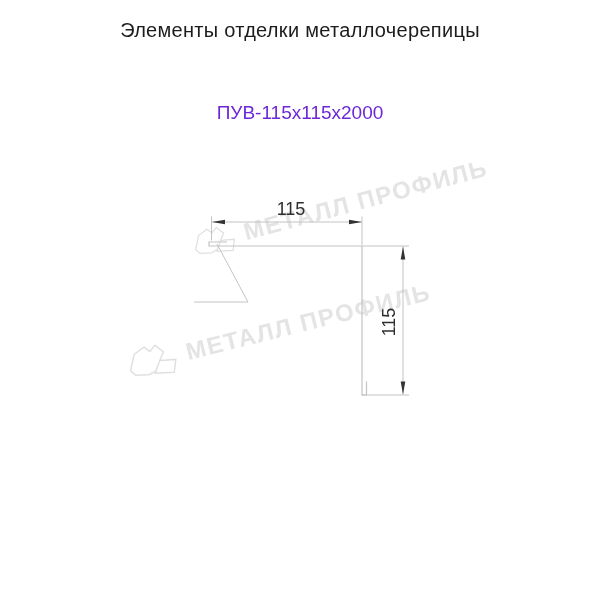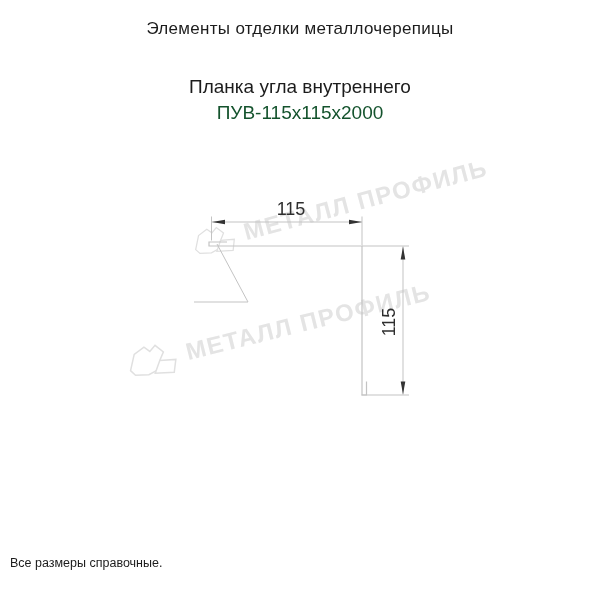--- a/index.html
+++ b/index.html
@@ -17,21 +17,21 @@
     width: 600px;
     height: 600px;
     background: #ffffff;
   }
   .page-title {
     position: absolute;
     top: 19px;
     left: 0;
     width: 600px;
     text-align: center;
-    font-size: 17px;
+    font-size: 20px;
     letter-spacing: 0.3px;
     color: #1c1c1c;
     z-index: 3;
   }
   .product-name {
     position: absolute;
     top: 76px;
     left: 0;
     width: 600px;
     text-align: center;
@@ -39,21 +39,21 @@
     color: #1c1c1c;
     z-index: 3;
   }
   .product-code {
     position: absolute;
     top: 102px;
     left: 0;
     width: 600px;
     text-align: center;
     font-size: 19px;
-    color: #14532d;
+    color: #6d28d9;
     z-index: 3;
   }
   .watermark {
     position: absolute;
     display: flex;
     align-items: center;
     gap: 8px;
     color: #e4e4e4;
     font-weight: bold;
     font-size: 24px;
@@ -107,21 +107,20 @@
     font-size: 18px;
     fill: #2e2e2e;
   }
 </style>
 </head>
 <body>
 
 <div class="page">
 
   <div class="page-title">Элементы отделки металлочерепицы</div>
-  <div class="product-name">Планка угла внутреннего</div>
   <div class="product-code">ПУВ-115х115х2000</div>
 
   <div class="watermark watermark-1">
     <svg class="wm-logo" width="48" height="38" viewBox="0 0 60 46">
       <path d="M6,28 L14,12 L26,7 L31,13 L38,8 L45,17 L39,25 L40,33 L24,37 L10,34 Z" fill="none" stroke="#e0e0e0" stroke-width="1.6"></path>
       <path d="M39,25 L56,28 L51,41 L31,37 Z" fill="#ffffff" stroke="#e0e0e0" stroke-width="1.6"></path>
     </svg>
     <span>МЕТАЛЛ ПРОФИЛЬ</span>
   </div>
 
@@ -150,16 +149,15 @@
     <line x1="403" y1="246.5" x2="403" y2="394.5" stroke="#c3c3c3" stroke-width="1"></line>
     <polygon points="403,246.5 400.7,259.5 405.3,259.5" fill="#333333"></polygon>
     <polygon points="403,394.5 400.7,381.5 405.3,381.5" fill="#333333"></polygon>
     <text class="dim-text" x="389" y="322" text-anchor="middle" dominant-baseline="central" transform="rotate(-90 389 322)">115</text>
 
     <polyline points="217,244 248,302 194,302" fill="none" stroke="#c3c3c3" stroke-width="1"></polyline>
   </svg>
 
 
   <div class="footer">
-    <div>Все размеры справочные.</div>
   </div>
 
 </div>
 
 </body></html>

